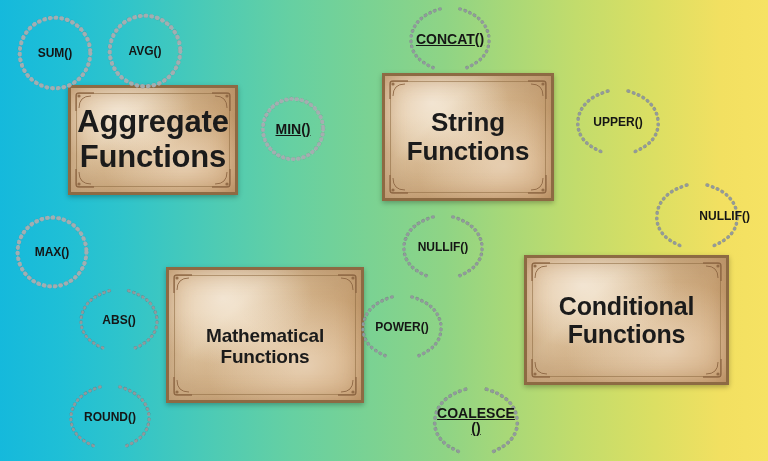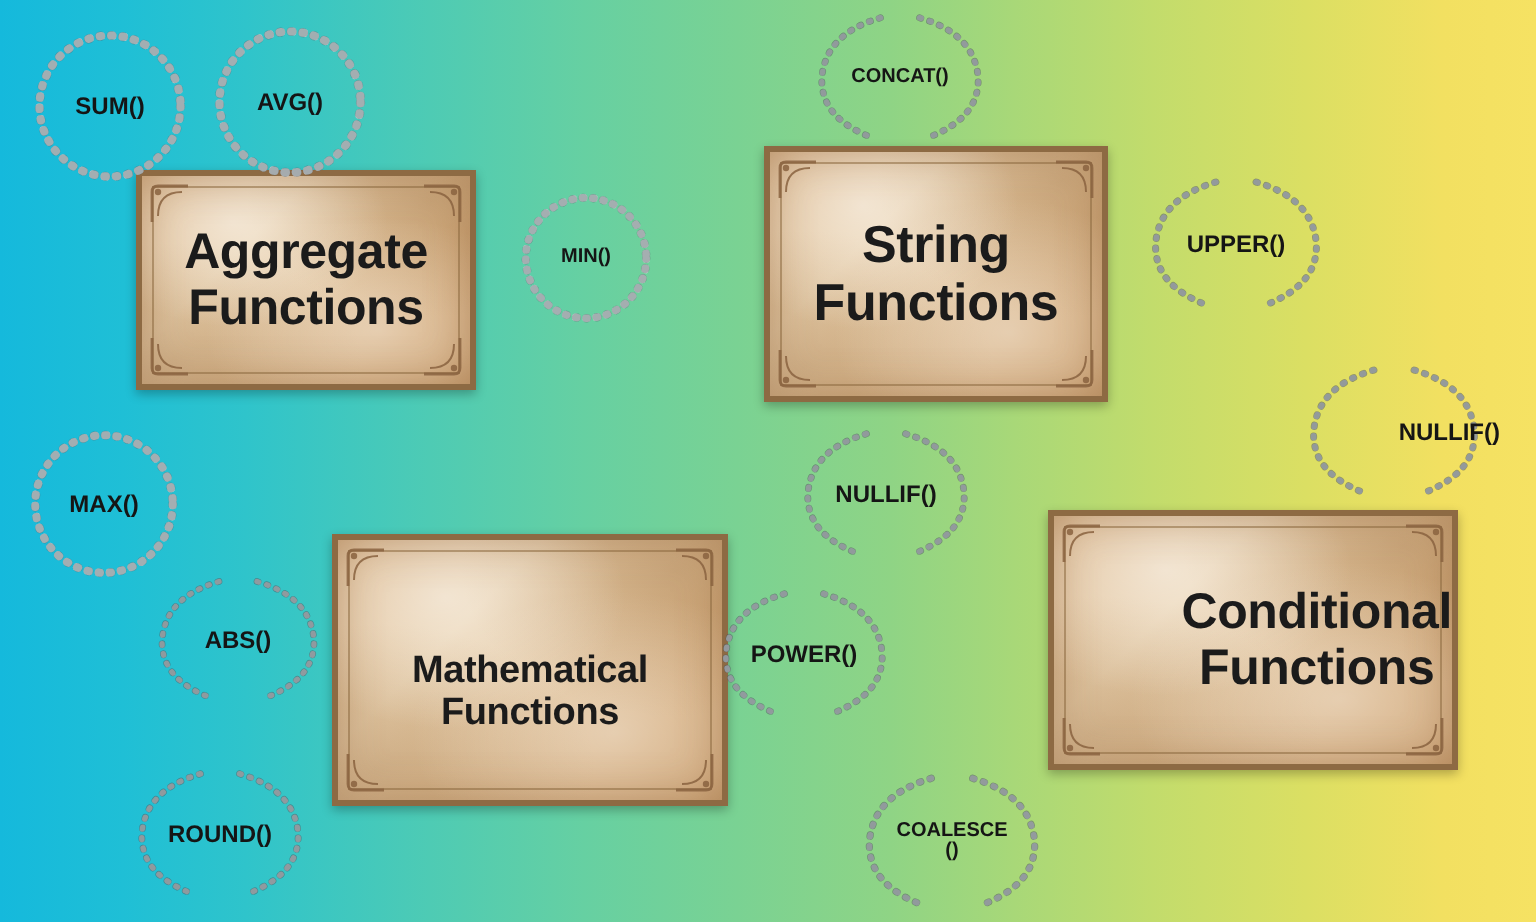--- a/index.html
+++ b/index.html
@@ -56,47 +56,47 @@
     position:relative;z-index:2;
     text-align:center;
     font-weight:700;
     color:#1b1b1b;
     line-height:1.12;
     letter-spacing:-.2px;
     white-space:pre-line;
   }
 
   #card-aggregate{left:68px;top:85px;width:170px;height:110px;}
-  #card-aggregate .card-title{font-size:25px;}
+  #card-aggregate .card-title{font-size:31px;}
   #card-string{left:382px;top:73px;width:172px;height:128px;}
   #card-string .card-title{font-size:26px;}
   #card-math{left:166px;top:267px;width:198px;height:136px;}
   #card-math .card-title{font-size:19px;margin-top:22px;}
-  #card-conditional{left:524px;top:255px;width:205px;height:130px;justify-content:flex-end;}
+  #card-conditional{left:524px;top:255px;width:205px;height:130px;}
   #card-conditional .card-title{font-size:25px;}
 
   
   .badge{
     position:absolute;
     display:flex;align-items:center;justify-content:center;
   }
   .badge .wreath{
     position:absolute;inset:0;width:100%;height:100%;
     pointer-events:none;
   }
   .badge .badge-label{
     position:relative;z-index:3;
     text-align:center;
     font-weight:700;
     color:#151515;
     line-height:1.05;
     white-space:pre-line;
   }
 
-  .lbl-11{font-size:10px;}
+  .lbl-11{font-size:14px;text-decoration:underline;}
   .lbl-12{font-size:12px;}
 </style>
 </head>
 <body>
 
 <div id="stage">
 
   <div class="card" id="card-aggregate">
     <div class="inner-frame"></div>
     <span class="corner c-tl">

